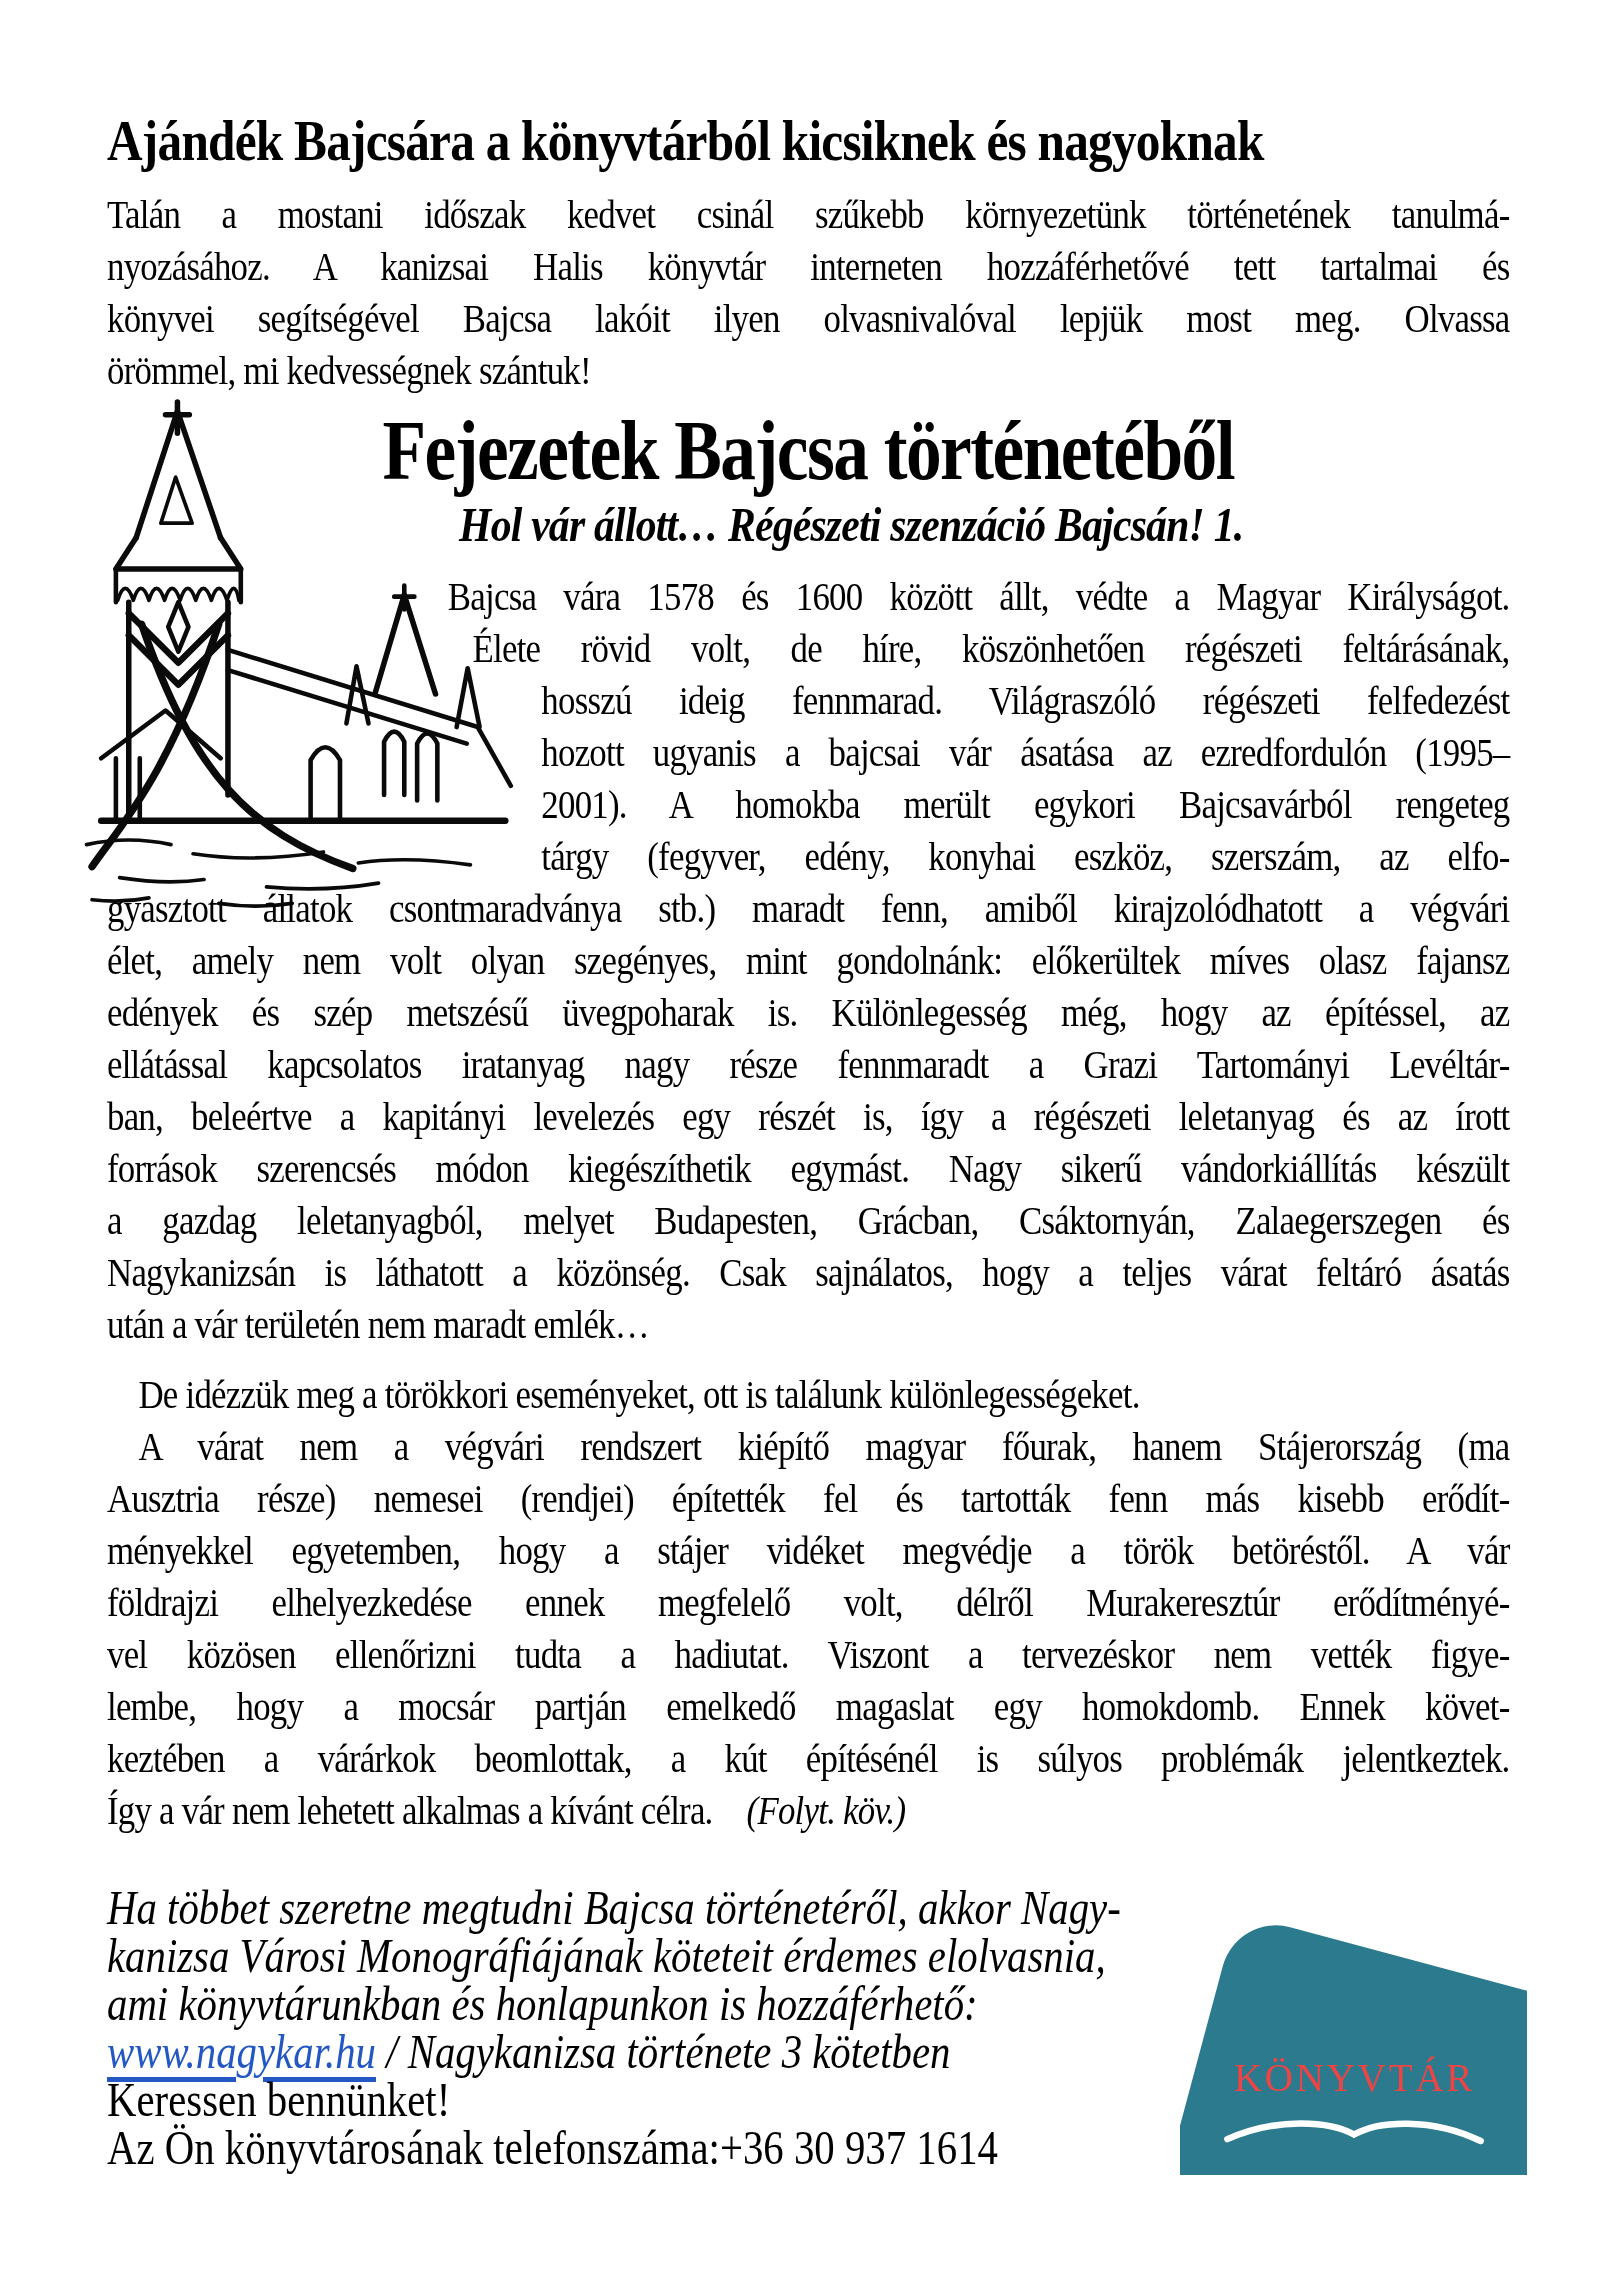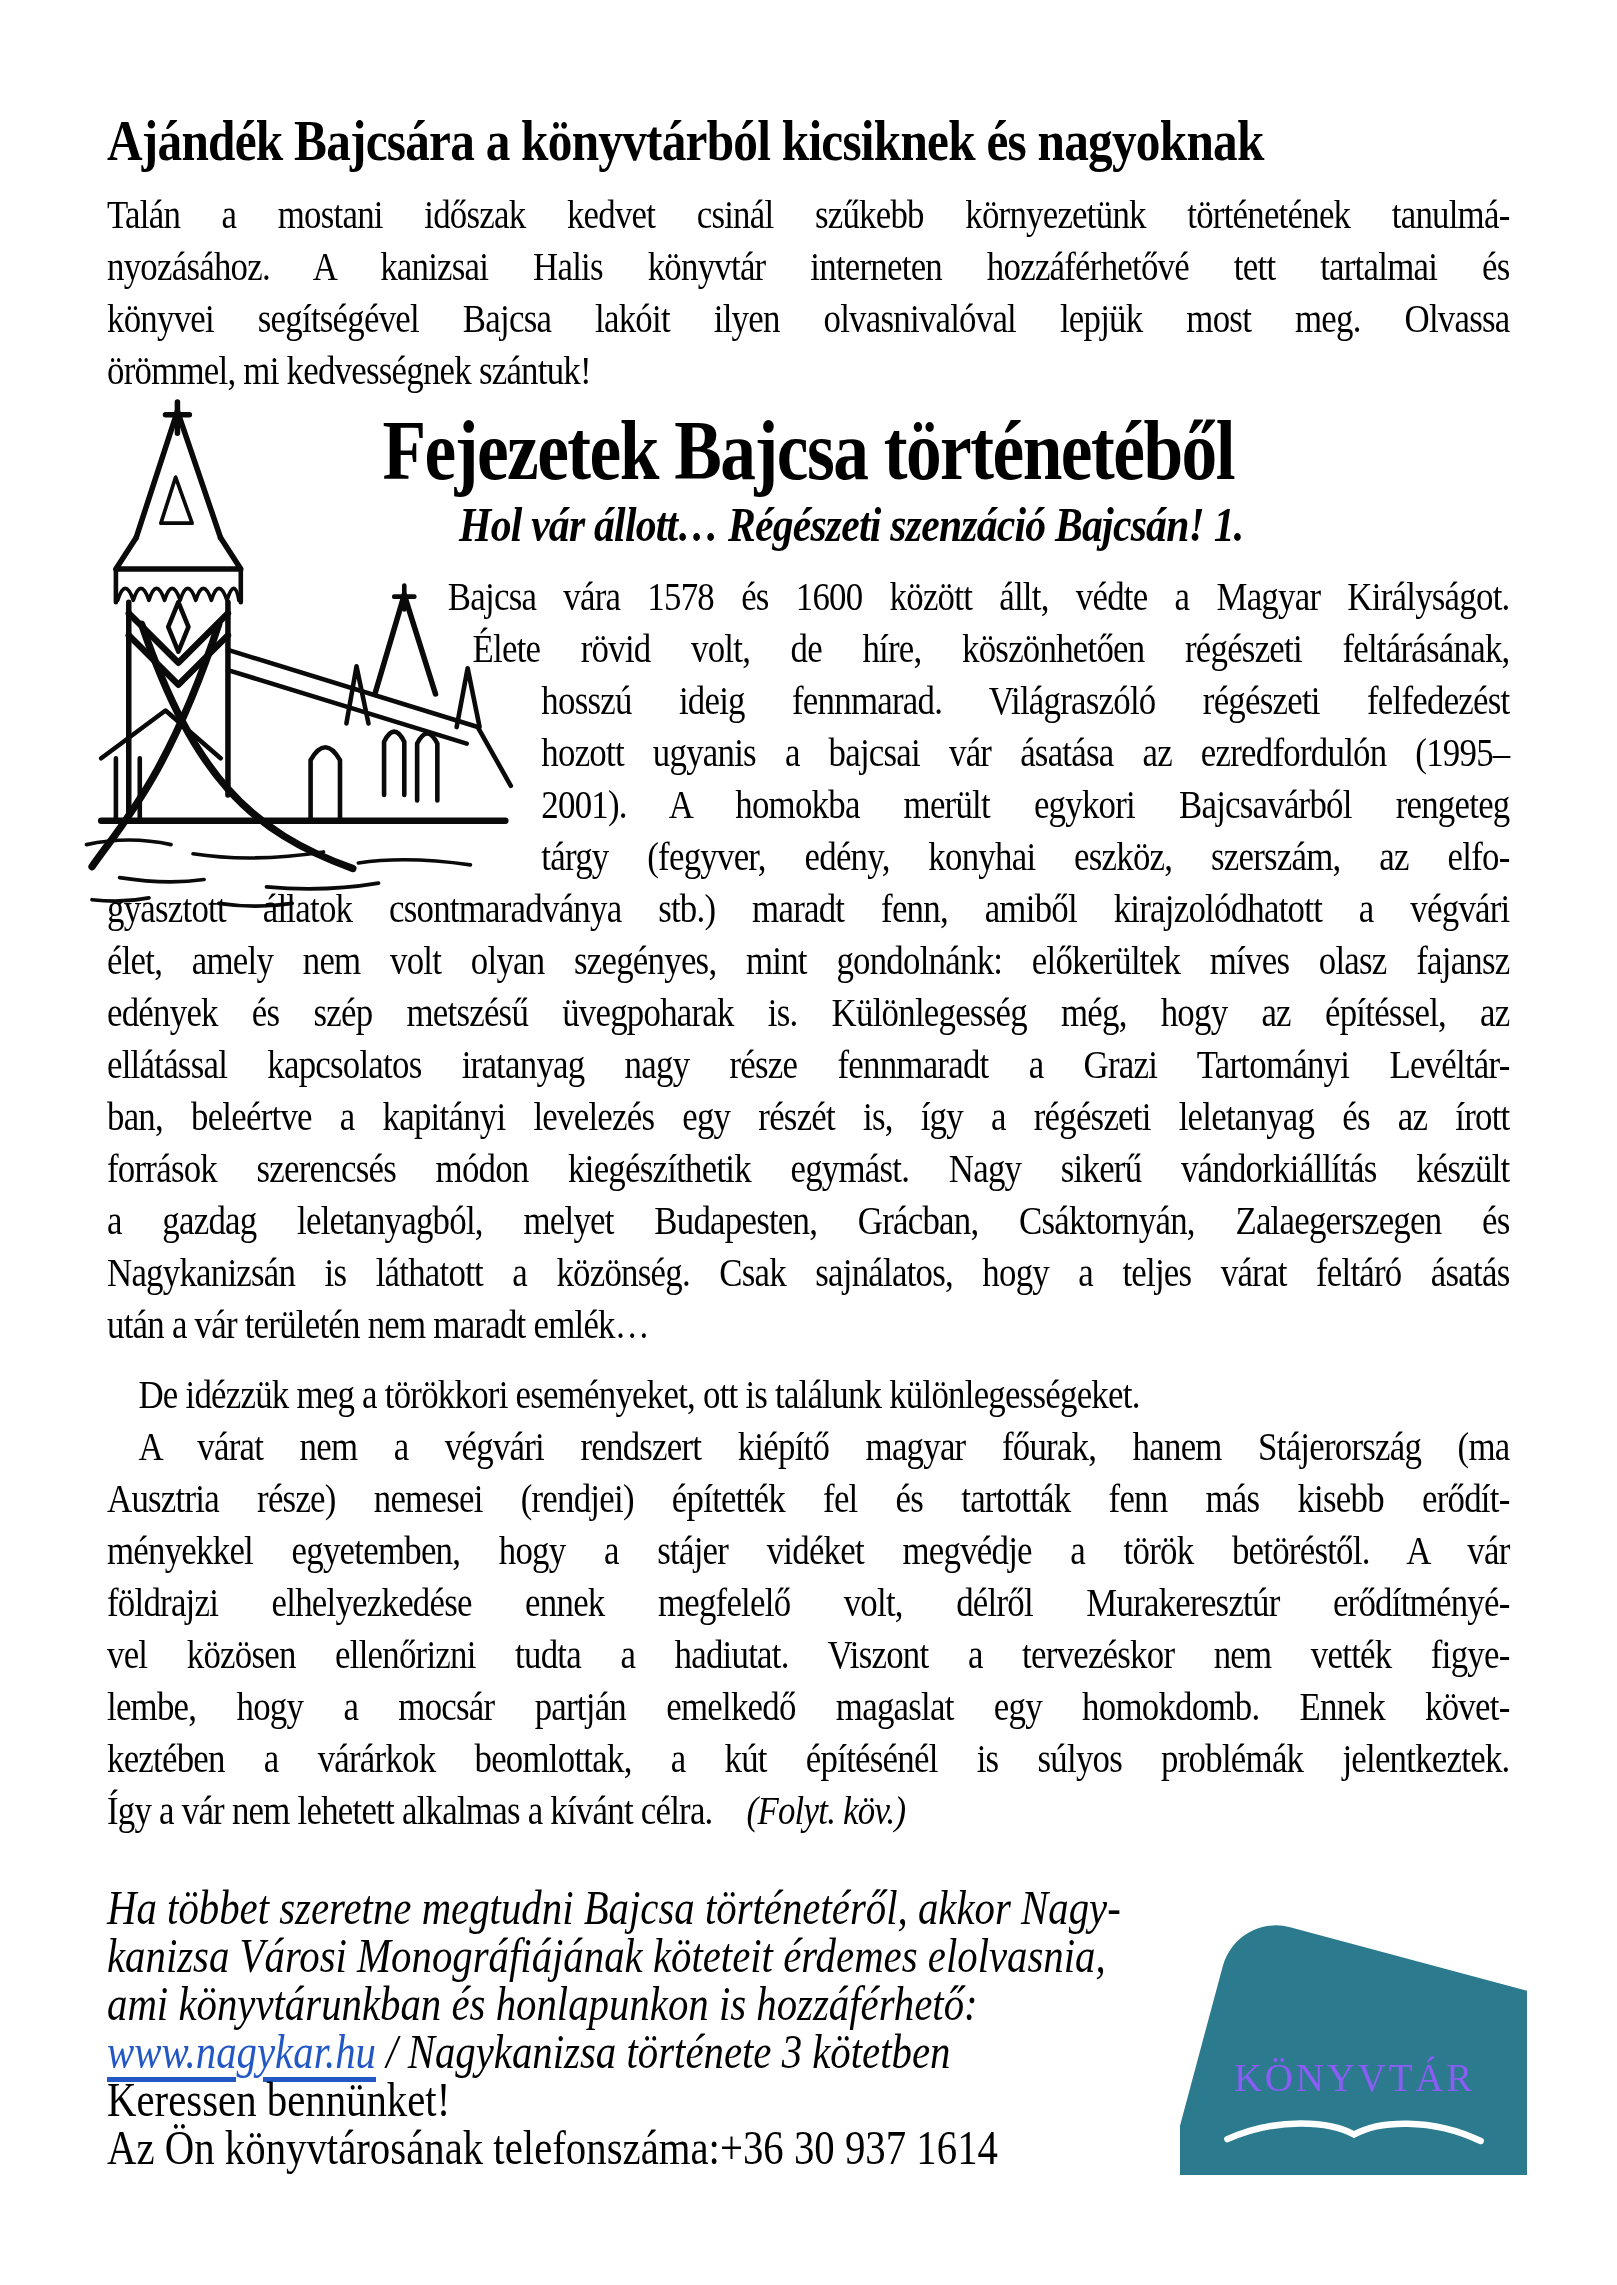--- a/index.html
+++ b/index.html
@@ -136,20 +136,20 @@
         <a class="link" style="color: rgb(34, 87, 196);">www.nagykar.hu</a><span> / Nagykanizsa története 3 kötetben</span>
       </div>
       <div class="fline upright">Keressen bennünket!</div>
       <div class="fline upright">Az Ön könyvtárosának telefonszáma:+36 30 937 1614</div>
     </div>
 
   </div>
 
   <div class="logo">
     <div class="logo-shape" style="background: rgb(43, 122, 142);"></div>
-    <div class="logo-label" style="color: #8b5cf6;">KÖNYVTÁR</div>
+    <div class="logo-label" style="color: #ef4444;">KÖNYVTÁR</div>
     <svg class="logo-book" width="268" height="48" viewBox="0 0 292 52">
       <path d="M8,36 C62,12 120,16 146,31 C172,16 230,12 284,38" fill="none" stroke="#ffffff" stroke-width="7" stroke-linecap="round"></path>
     </svg>
   </div>
 
 </div>
 
 
 </body></html>

